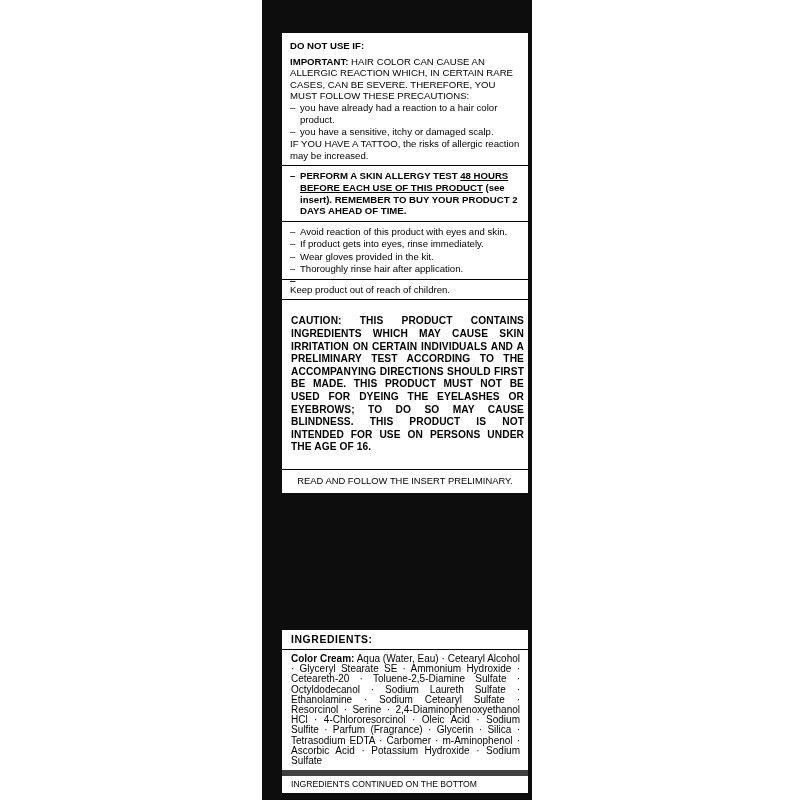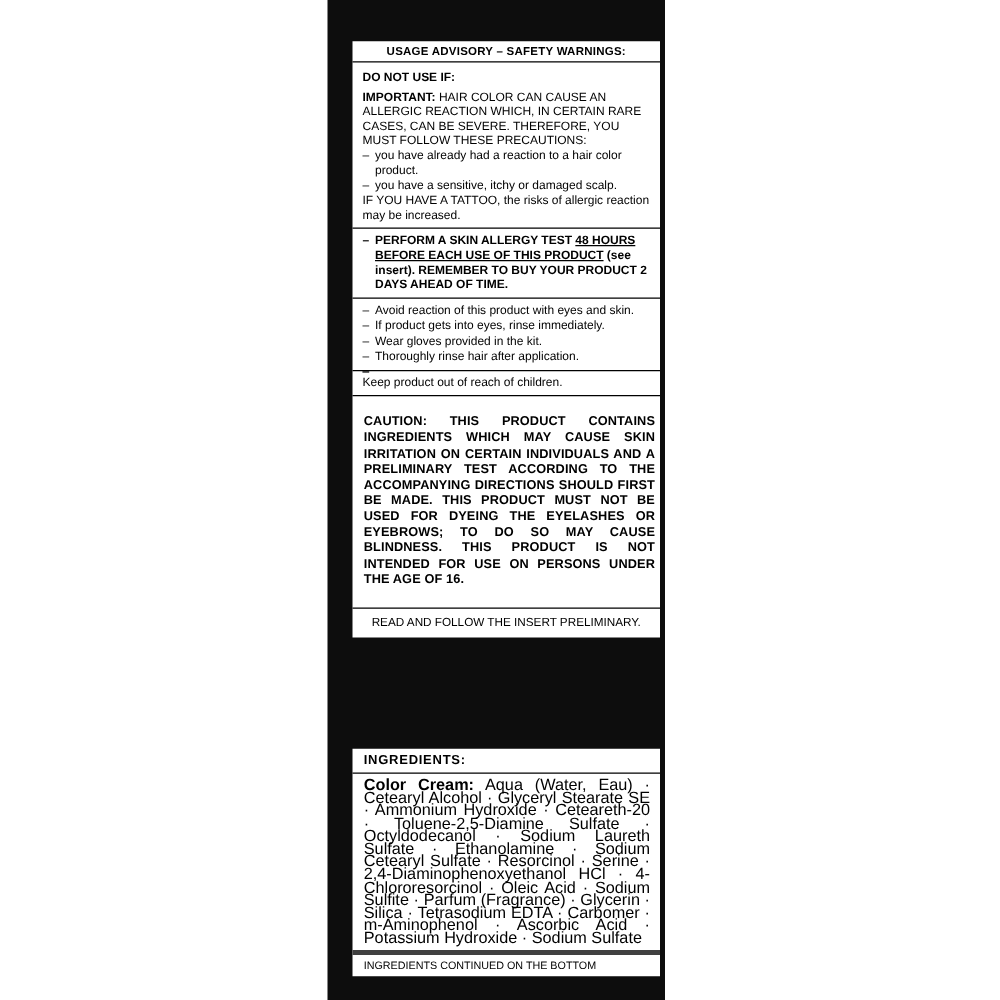--- a/index.html
+++ b/index.html
@@ -85,52 +85,51 @@
   .read {
     font-size: 9.4px;
     line-height: 11.4px;
     text-align: center;
     padding: 5px 8px 6px 8px;
   }
   
   #ingr-panel {
     position: absolute;
     left: 20px;
-    top: 599px;
+    top: 630px;
     width: 246px;
   }
   .ingr-hdr {
     font-size: 10.4px;
     font-weight: bold;
     letter-spacing: 0.6px;
     padding: 4px 8px 4px 9px;
     border-bottom: 1px solid #000;
   }
   .ingr-body {
-    font-size: 13px;
+    font-size: 10px;
     line-height: 10.2px;
     padding: 4px 8px 4px 9px;
     text-align: justify;
     text-align-last: left;
-    border-bottom: 4px solid #404040;
+    border-bottom: 6px solid #404040;
   }
   .ingr-foot {
     font-size: 8.6px;
     line-height: 10px;
     padding: 3px 8px 4px 9px;
   }
 </style>
 </head>
 <body>
 
 <div id="package">
 
   <div id="warn-panel" class="panel">
 
-    <div class="hdr">USAGE ADVISORY – SAFETY WARNINGS:</div>
 
     <div class="sect">
       <p class="blk b" style="margin-top:3px;">DO NOT USE IF:</p>
 
       <p class="blk"><span class="b">IMPORTANT:</span><span> HAIR COLOR CAN CAUSE AN ALLERGIC REACTION WHICH, IN CERTAIN RARE CASES, CAN BE SEVERE. THEREFORE, YOU MUST FOLLOW THESE PRECAUTIONS:</span></p>
 
       <ul class="dash">
         <li><span class="d">–</span><span>you have already had a reaction to a hair color product.</span></li>
         <li><span class="d">–</span><span>you have a sensitive, itchy or damaged scalp.</span></li>
       </ul>

